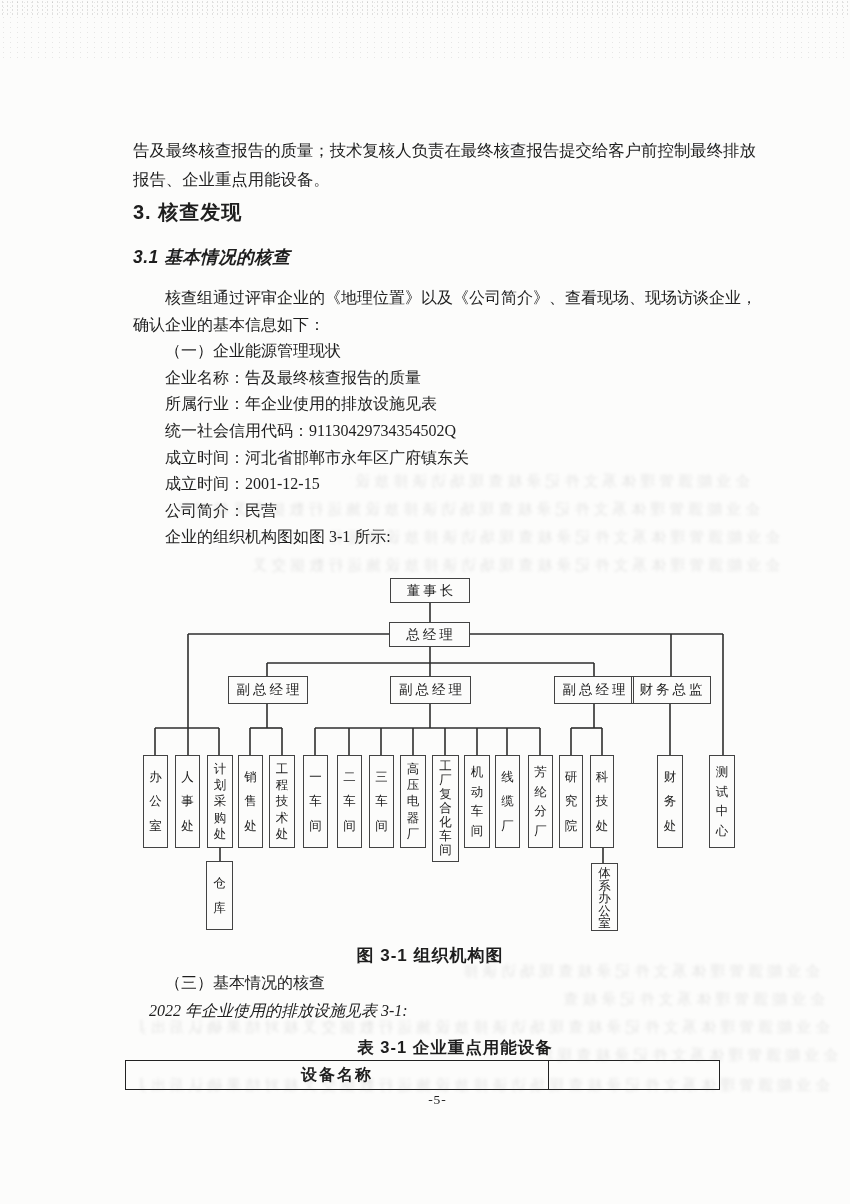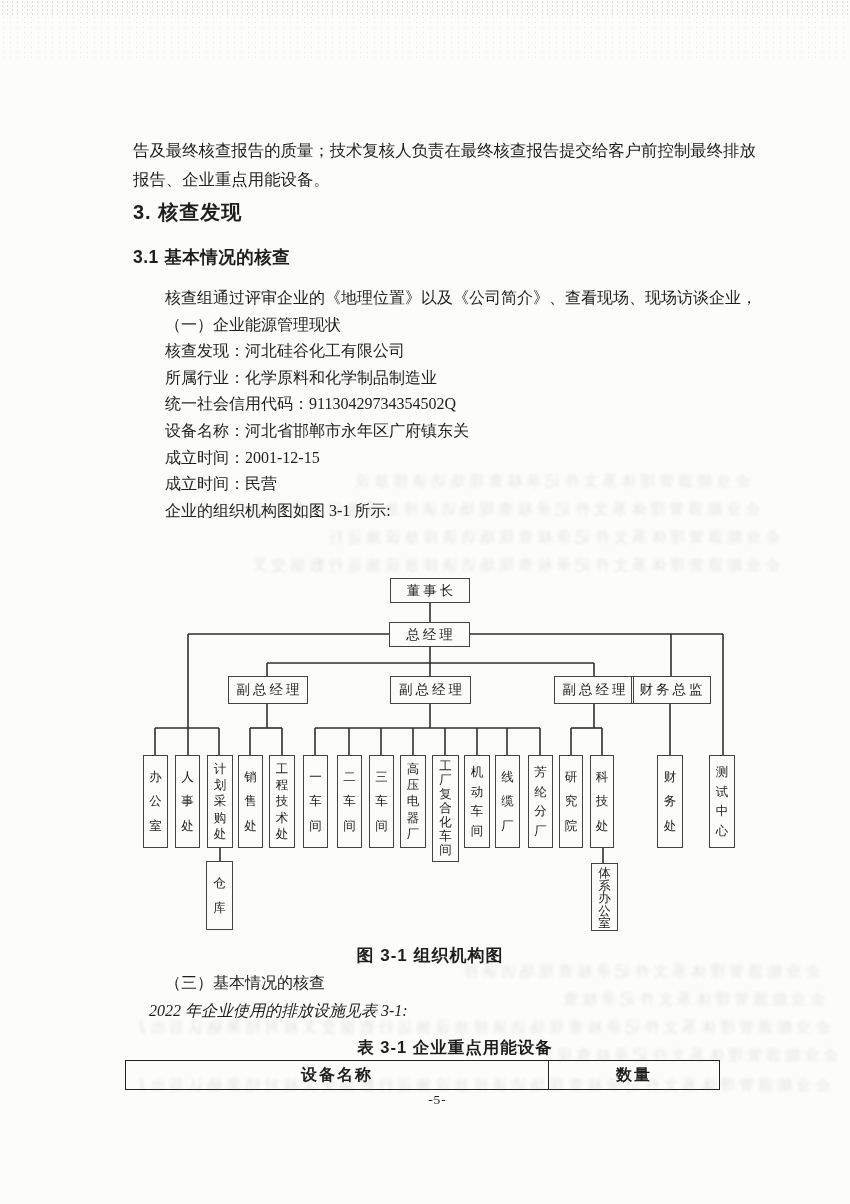--- a/index.html
+++ b/index.html
@@ -25,21 +25,21 @@
   .sec-energy{top:969px;left:133px;width:642px;font-size:16px;line-height:27.5px;}
   .line{white-space:nowrap;}
   .ind1{padding-left:16px;font-style:italic;}
   .ind2{padding-left:32px;}
   .h1{
     top:199px;left:133px;font-family:"Liberation Sans","DejaVu Sans",sans-serif;
     font-weight:700;font-size:20px;letter-spacing:1px;
   }
   .h2{
     top:245px;left:133px;font-family:"Liberation Sans","DejaVu Sans",sans-serif;
-    font-weight:700;font-size:17.5px;letter-spacing:.5px;
+    font-weight:700;font-size:17.5px;letter-spacing:.5px;font-style:italic;
   }
   
   .org-chart{top:570px;left:0;width:850px;height:365px;}
   .org-chart svg{position:absolute;left:0;top:0;}
   .obox{
     position:absolute;box-sizing:border-box;border:1.3px solid #434343;
     display:flex;align-items:center;justify-content:center;gap:3px;
     font-size:13.5px;color:#1d1d1d;background:transparent;line-height:1;
   }
   .obox.v{flex-direction:column;justify-content:space-evenly;gap:0;font-size:12.5px;padding:3px 0;}
@@ -84,27 +84,28 @@
   <div class="abs textblock p-intro">
       <p class="line">告及最终核查报告的质量；技术复核人负责在最终核查报告提交给客户前控制最终排放</p>
       <p class="line">报告、企业重点用能设备。</p>
     </div>
 
   <div class="abs h1">3. 核查发现</div>
   <div class="abs h2">3.1 基本情况的核查</div>
 
   <div class="abs textblock p-main">
       <p class="line ind2">核查组通过评审企业的《地理位置》以及《公司简介》、查看现场、现场访谈企业，</p>
+      <p class="line">确认企业的基本信息如下：</p>
       <p class="line ind2">（一）企业能源管理现状</p>
-      <p class="line ind2">核查发现：河北硅谷化工有限公司</p>
-      <p class="line ind2">所属行业：化学原料和化学制品制造业</p>
+      <p class="line ind2">企业名称：告及最终核查报告的质量</p>
+      <p class="line ind2">所属行业：年企业使用的排放设施见表</p>
       <p class="line ind2">统一社会信用代码：91130429734354502Q</p>
-      <p class="line ind2">设备名称：河北省邯郸市永年区广府镇东关</p>
+      <p class="line ind2">成立时间：河北省邯郸市永年区广府镇东关</p>
       <p class="line ind2">成立时间：2001-12-15</p>
-      <p class="line ind2">成立时间：民营</p>
+      <p class="line ind2">公司简介：民营</p>
       <p class="line ind2">企业的组织机构图如图 3-1 所示:</p>
     </div>
 
   <div class="abs org-chart">
       <svg width="850" height="365">
         <line x1="430" y1="33" x2="430" y2="52" stroke="#2e2e2e" stroke-width="1.6"></line>
         <line x1="430" y1="77" x2="430" y2="93" stroke="#2e2e2e" stroke-width="1.6"></line>
         <line x1="267" y1="93" x2="594" y2="93" stroke="#2e2e2e" stroke-width="1.6"></line>
         <line x1="267" y1="93" x2="267" y2="106" stroke="#2e2e2e" stroke-width="1.6"></line>
         <line x1="430" y1="93" x2="430" y2="106" stroke="#2e2e2e" stroke-width="1.6"></line>
@@ -289,21 +290,20 @@
 
   <div class="abs textblock sec-energy">
       <p class="line ind2">（三）基本情况的核查</p>
       <p class="line ind1">2022 年企业使用的排放设施见表 3-1:</p>
     </div>
 
   <div class="abs table-title">表 3-1 企业重点用能设备</div>
 
   <div class="abs htable">
     <div class="c1">设备名称</div>
-    <div class="c2">数量</div>
   </div>
 
   <div class="abs pagenum">-5-</div>
 
 <div class="bleed" style="left: 350px; top: 472px; width: 400px;">企业能源管理体系文件记录核查现场访谈排放设施</div>
     <div class="bleed" style="left: 180px; top: 500px; width: 580px;">企业能源管理体系文件记录核查现场访谈排放设施运行数据交叉核对结</div>
     <div class="bleed" style="left: 330px; top: 528px; width: 450px;">企业能源管理体系文件记录核查现场访谈排放设施运行</div>
     <div class="bleed" style="left: 250px; top: 556px; width: 530px;">企业能源管理体系文件记录核查现场访谈排放设施运行数据交叉</div>
     <div class="bleed" style="left: 460px; top: 962px; width: 360px;">企业能源管理体系文件记录核查现场访谈排</div>
     <div class="bleed" style="left: 560px; top: 990px; width: 265px;">企业能源管理体系文件记录核查</div>

